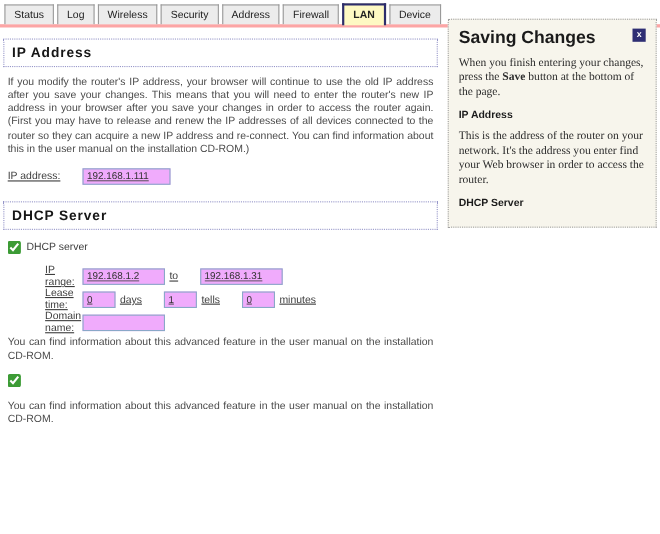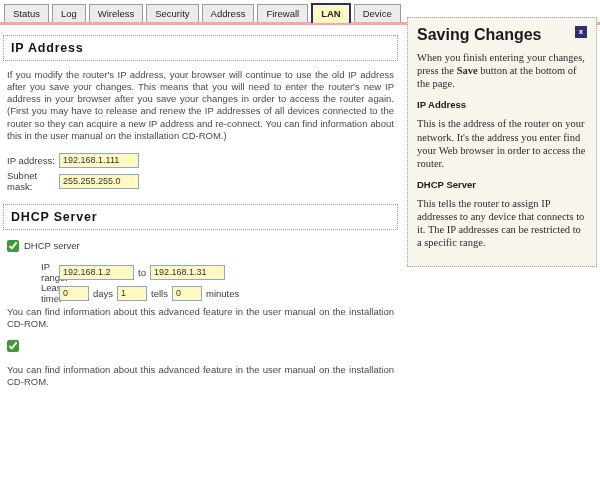--- a/index.html
+++ b/index.html
@@ -35,28 +35,28 @@
   .section-header {
     border: 1px dotted #9595c8; background: #fff;
     padding: 5px 7px 5px;
     font-size: 12.5px; font-weight: bold; letter-spacing: 0.8px; color: #161616;
     margin-bottom: 8px;
   }
   .section-gap { margin-top: 14px; }
 
   .para { line-height: 1.28; color: #4a4a4a; margin: 2px 4px 10px 4px; text-align: justify; }
 
-  .field-row { display: flex; align-items: center; margin: 0 0 4px 4px; height: 17px; }
+  .field-row { display: flex; align-items: center; margin: 0 0 4px 4px; height: 17px; text-decoration: underline; }
   .field-row label { color: #3d3d3d; }
   .lbl-w { width: 52px; flex: 0 0 auto; }
   .lbl-w2 { width: 52px; flex: 0 0 auto; padding-left: 34px; }
   input[type="text"] {
-    border: 1px solid #8aa8c8; background: #fef9c3;
+    border: 1px solid #8aa8c8; background: #f0abfc;
     font-family: "Liberation Sans", sans-serif; font-size: 9px; color: #333;
-    height: 15px; padding: 1px 3px; outline: none;
+    height: 15px; padding: 1px 3px; outline: none; margin-left: 16px;
   }
   .w80 { width: 80px; } .w75 { width: 75px; } .w30 { width: 30px; }
   .mid-lbl { margin: 0 4px; }
 
   .check-row { display: flex; align-items: center; margin: 10px 0 12px 4px; }
   input[type="checkbox"] { width: 12px; height: 12px; margin-right: 5px; accent-color: #3c9b35; }
 
   
   .help-panel {
     position: absolute; top: 17px; right: 3px; width: 190px;
@@ -92,24 +92,20 @@
 
 <div class="main-col">
 
   <div class="section-header">IP Address</div>
   <p class="para">If you modify the router's IP address, your browser will continue to use the old IP address after you save your changes. This means that you will need to enter the router's new IP address in your browser after you save your changes in order to access the router again. (First you may have to release and renew the IP addresses of all devices connected to the router so they can acquire a new IP address and re-connect. You can find information about this in the user manual on the installation CD-ROM.)</p>
 
   <div class="field-row">
     <label class="lbl-w">IP address:</label>
     <input type="text" class="w80" value="192.168.1.111" style="">
   </div>
-  <div class="field-row">
-    <label class="lbl-w">Subnet mask:</label>
-    <input type="text" class="w80" value="255.255.255.0" style="">
-  </div>
 
   <div class="section-header section-gap">DHCP Server</div>
 
   <div class="check-row">
     <input type="checkbox" id="dhcp-cb" checked="true" style="">
     <label for="dhcp-cb">DHCP server</label>
   </div>
 
   <div class="field-row">
     <label class="lbl-w2">IP range:</label>
@@ -119,34 +115,37 @@
   </div>
   <div class="field-row">
     <label class="lbl-w2">Lease time:</label>
     <input type="text" class="w30" value="0" style="">
     <span class="mid-lbl">days</span>
     <input type="text" class="w30" value="1" style="">
     <span class="mid-lbl">tells</span>
     <input type="text" class="w30" value="0" style="">
     <span class="mid-lbl">minutes</span>
   </div>
+  <div class="field-row">
+    <label class="lbl-w2">Domain name:</label>
+    <input type="text" class="w75" value="" style="">
+  </div>
 
   <p class="para">You can find information about this advanced feature in the user manual on the installation CD-ROM.</p>
 
   <div class="check-row">
     <input type="checkbox" id="stp-cb" checked="true" style="">
   </div>
 
   <p class="para">You can find information about this advanced feature in the user manual on the installation CD-ROM.</p>
 
 </div>
 
 <div class="help-panel">
   <div class="help-title-row">
     <span class="help-title">Saving Changes</span>
     <span class="help-close">x</span>
   </div>
   <p class="help-body"><span>When you finish entering your changes, press the </span><b>Save</b><span> button at the bottom of the page.</span></p>
   <div class="help-heading">IP Address</div>
   <p class="help-body">This is the address of the router on your network. It's the address you enter find your Web browser in order to access the router.</p>
   <div class="help-heading">DHCP Server</div>
-  <p class="help-body">This tells the router to assign IP addresses to any device that connects to it. The IP addresses can be restricted to a specific range.</p>
 </div>
 
 </body></html>

